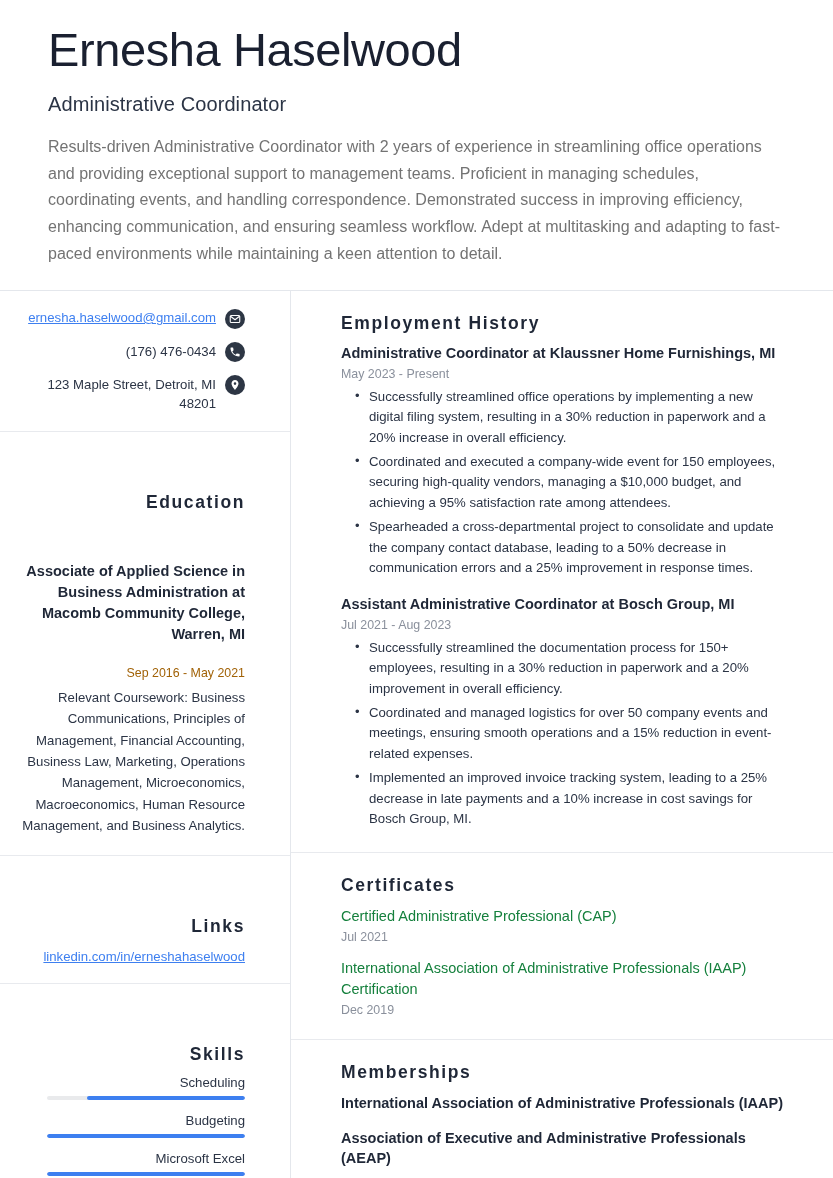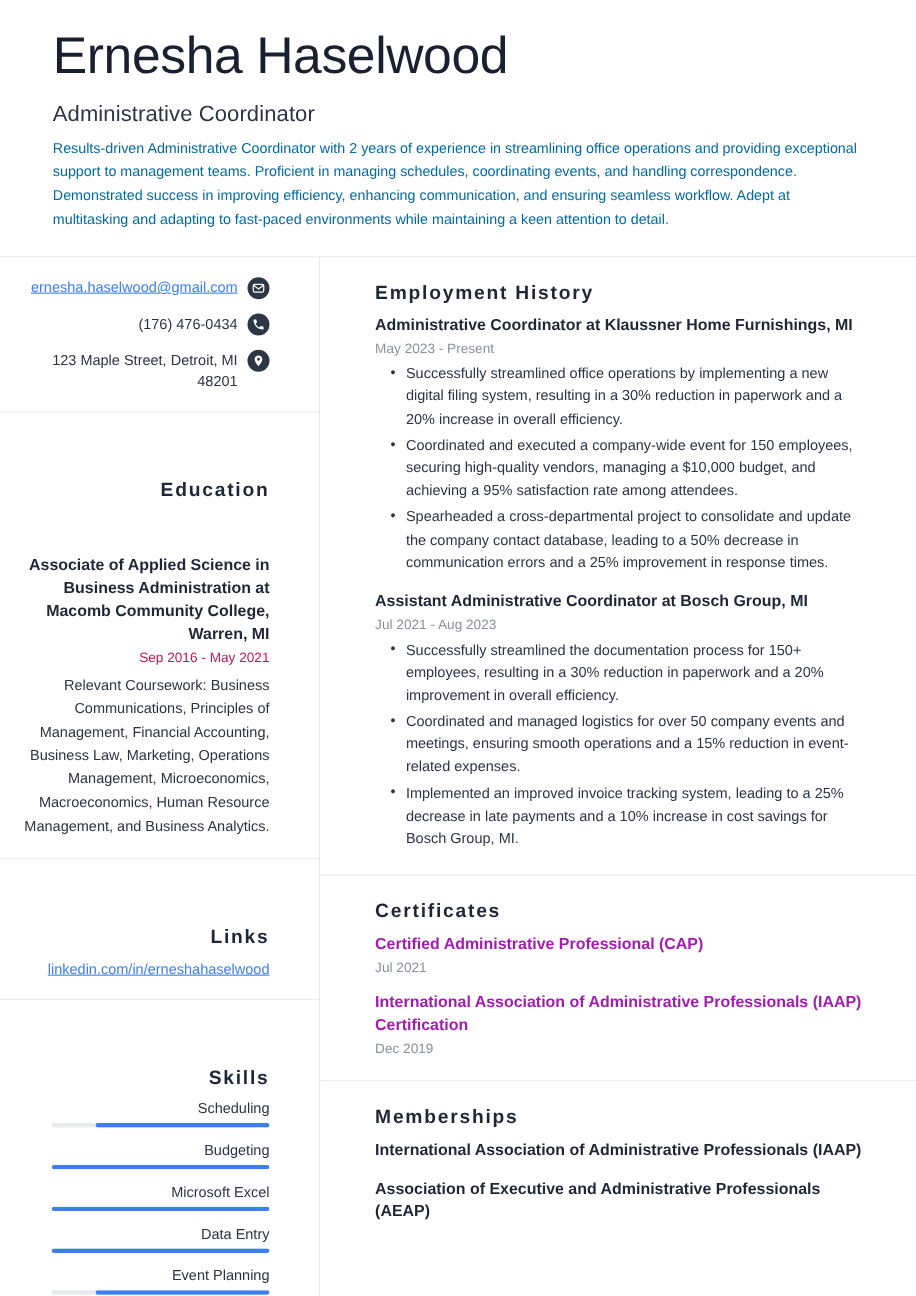--- a/index.html
+++ b/index.html
@@ -40,24 +40,24 @@
 
   .job-title {
     margin-top: 16px;
     font-size: 20px;
     font-weight: 400;
     color: #2b3445;
     letter-spacing: 0.1px;
   }
 
   .summary {
-    margin-top: 8px;
-    font-size: 13px;
+    margin-top: 18px;
+    font-size: 16px;
     line-height: 1.68;
-    color: #0369a1;
+    color: #737373;
     max-width: 745px;
     text-align: left;
   }
 
   .hr-full {
     height: 1px;
     background: #e4e7ec;
     width: 100%;
   }
 
@@ -145,23 +145,23 @@
 
   
   .edu-degree {
     font-size: 14.5px;
     font-weight: 700;
     line-height: 1.44;
     color: #1f2737;
     margin-top: 48px;
   }
   .edu-date {
-    margin-top: 3px;
+    margin-top: 21px;
     font-size: 12.4px;
-    color: #be185d;
+    color: #a16207;
   }
   .edu-desc {
     margin-top: 7px;
     font-size: 13.2px;
     line-height: 1.62;
     color: #2b3445;
   }
 
   
   .link-row { margin-top: 2px; }
@@ -240,22 +240,22 @@
     color: #2b3445;
     font-size: 13px;
   }
 
   
   .cert-item { margin-bottom: 14px; }
   .cert-item:last-child { margin-bottom: 0; }
 
   .cert-name {
     font-size: 14.5px;
-    font-weight: 700;
-    color: #a21caf;
+    font-weight: 400;
+    color: #15803d;
     line-height: 1.44;
   }
   .cert-date {
     margin-top: 3px;
     font-size: 12.4px;
     color: #8a909c;
   }
 
   .mem-item {
     font-size: 14.5px;

